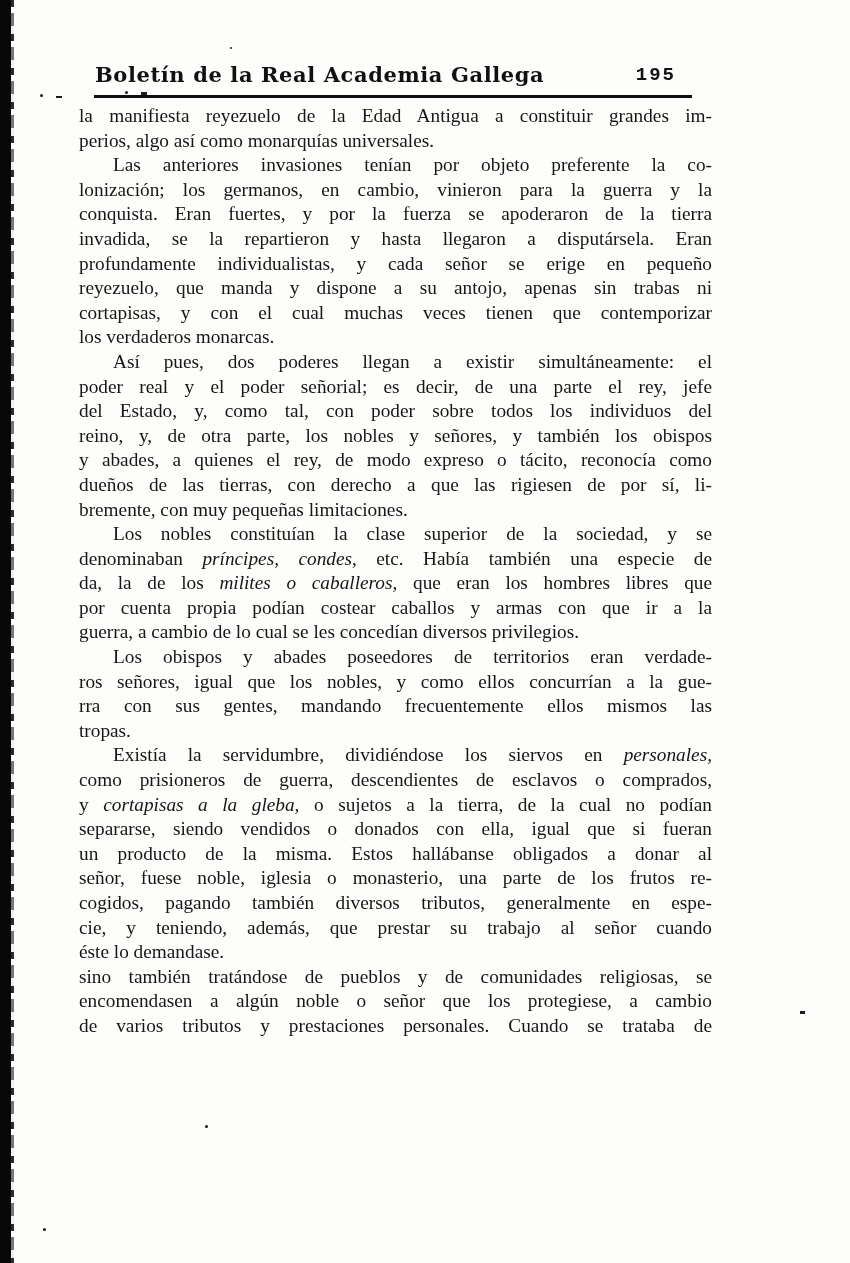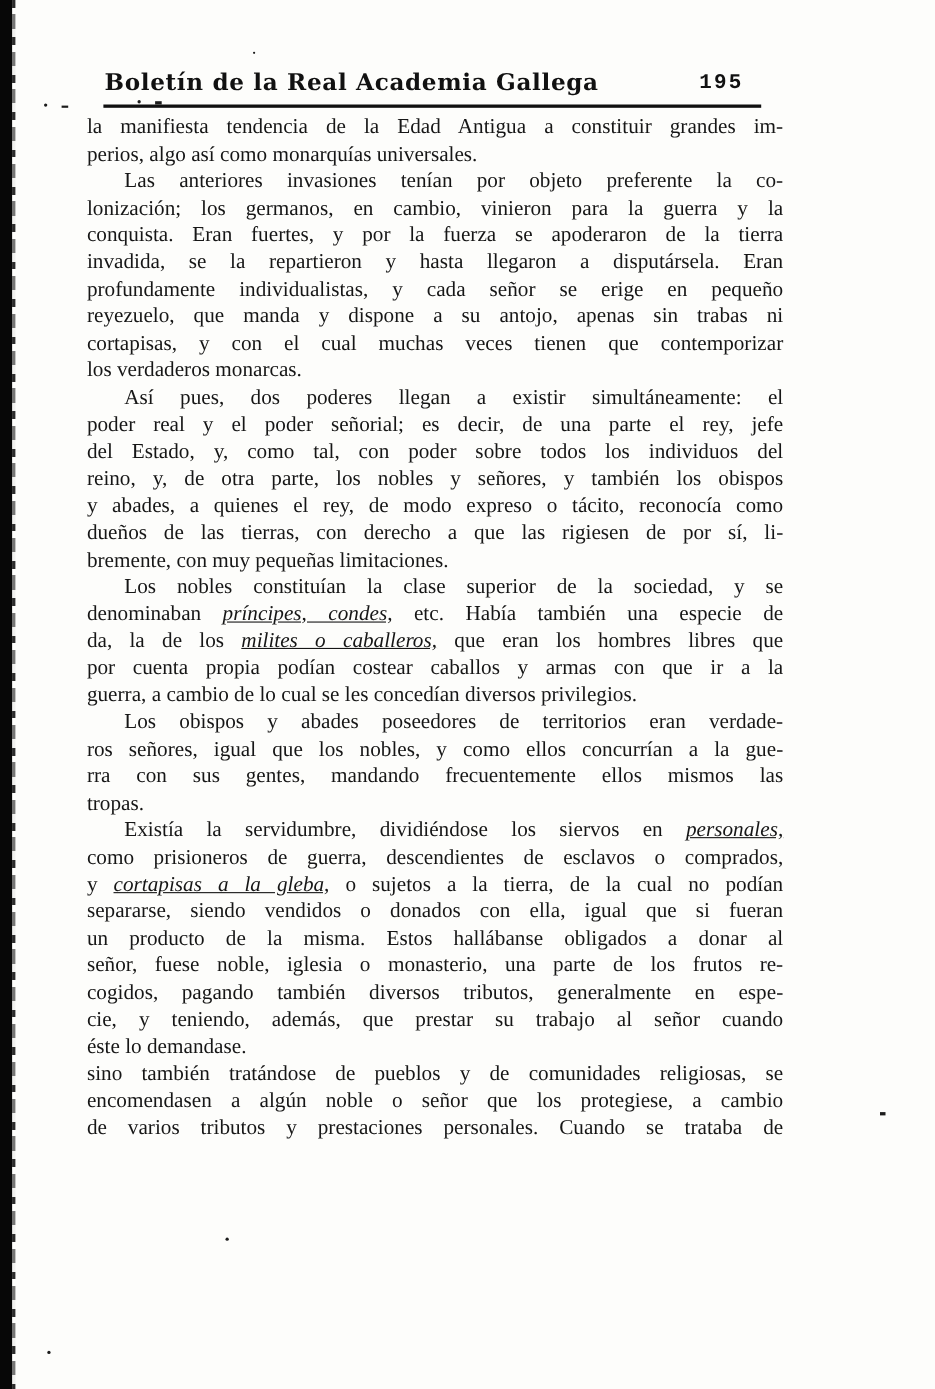--- a/index.html
+++ b/index.html
@@ -69,21 +69,21 @@
     color: #161616;
   }
   .para { margin: 0; }
   .line {
     text-align: justify;
     text-align-last: justify;
     white-space: normal;
   }
   .line.lastline { text-align-last: left; }
   .line.indent { text-indent: 34px; }
-  .line i { font-style: italic; text-decoration: underline; }
+  .line i { font-style: italic; }
 
   
   .speck {
     position: absolute;
     background: #1c1c1c;
     border-radius: 50%;
   }
 </style>
 </head>
 <body>
@@ -94,21 +94,21 @@
 
   <div class="header-row">
     <div class="header-title">Boletín de la Real Academia Gallega</div>
     <div class="page-number">195</div>
   </div>
 
   <div class="header-rule"></div>
 
   <div class="text-block">
       <div class="para">
-        <div class="line">la manifiesta tendencia de la Edad Antigua a constituir grandes im-</div>
+        <div class="line">la manifiesta reyezuelo de la Edad Antigua a constituir grandes im-</div>
         <div class="line lastline">perios, algo así como monarquías universales.</div>
       </div>
       <div class="para">
         <div class="line indent">Las anteriores invasiones tenían por objeto preferente la co-</div>
         <div class="line">lonización; los germanos, en cambio, vinieron para la guerra y la</div>
         <div class="line">conquista. Eran fuertes, y por la fuerza se apoderaron de la tierra</div>
         <div class="line">invadida, se la repartieron y hasta llegaron a disputársela. Eran</div>
         <div class="line">profundamente individualistas, y cada señor se erige en pequeño</div>
         <div class="line">reyezuelo, que manda y dispone a su antojo, apenas sin trabas ni</div>
         <div class="line">cortapisas, y con el cual muchas veces tienen que contemporizar</div>

